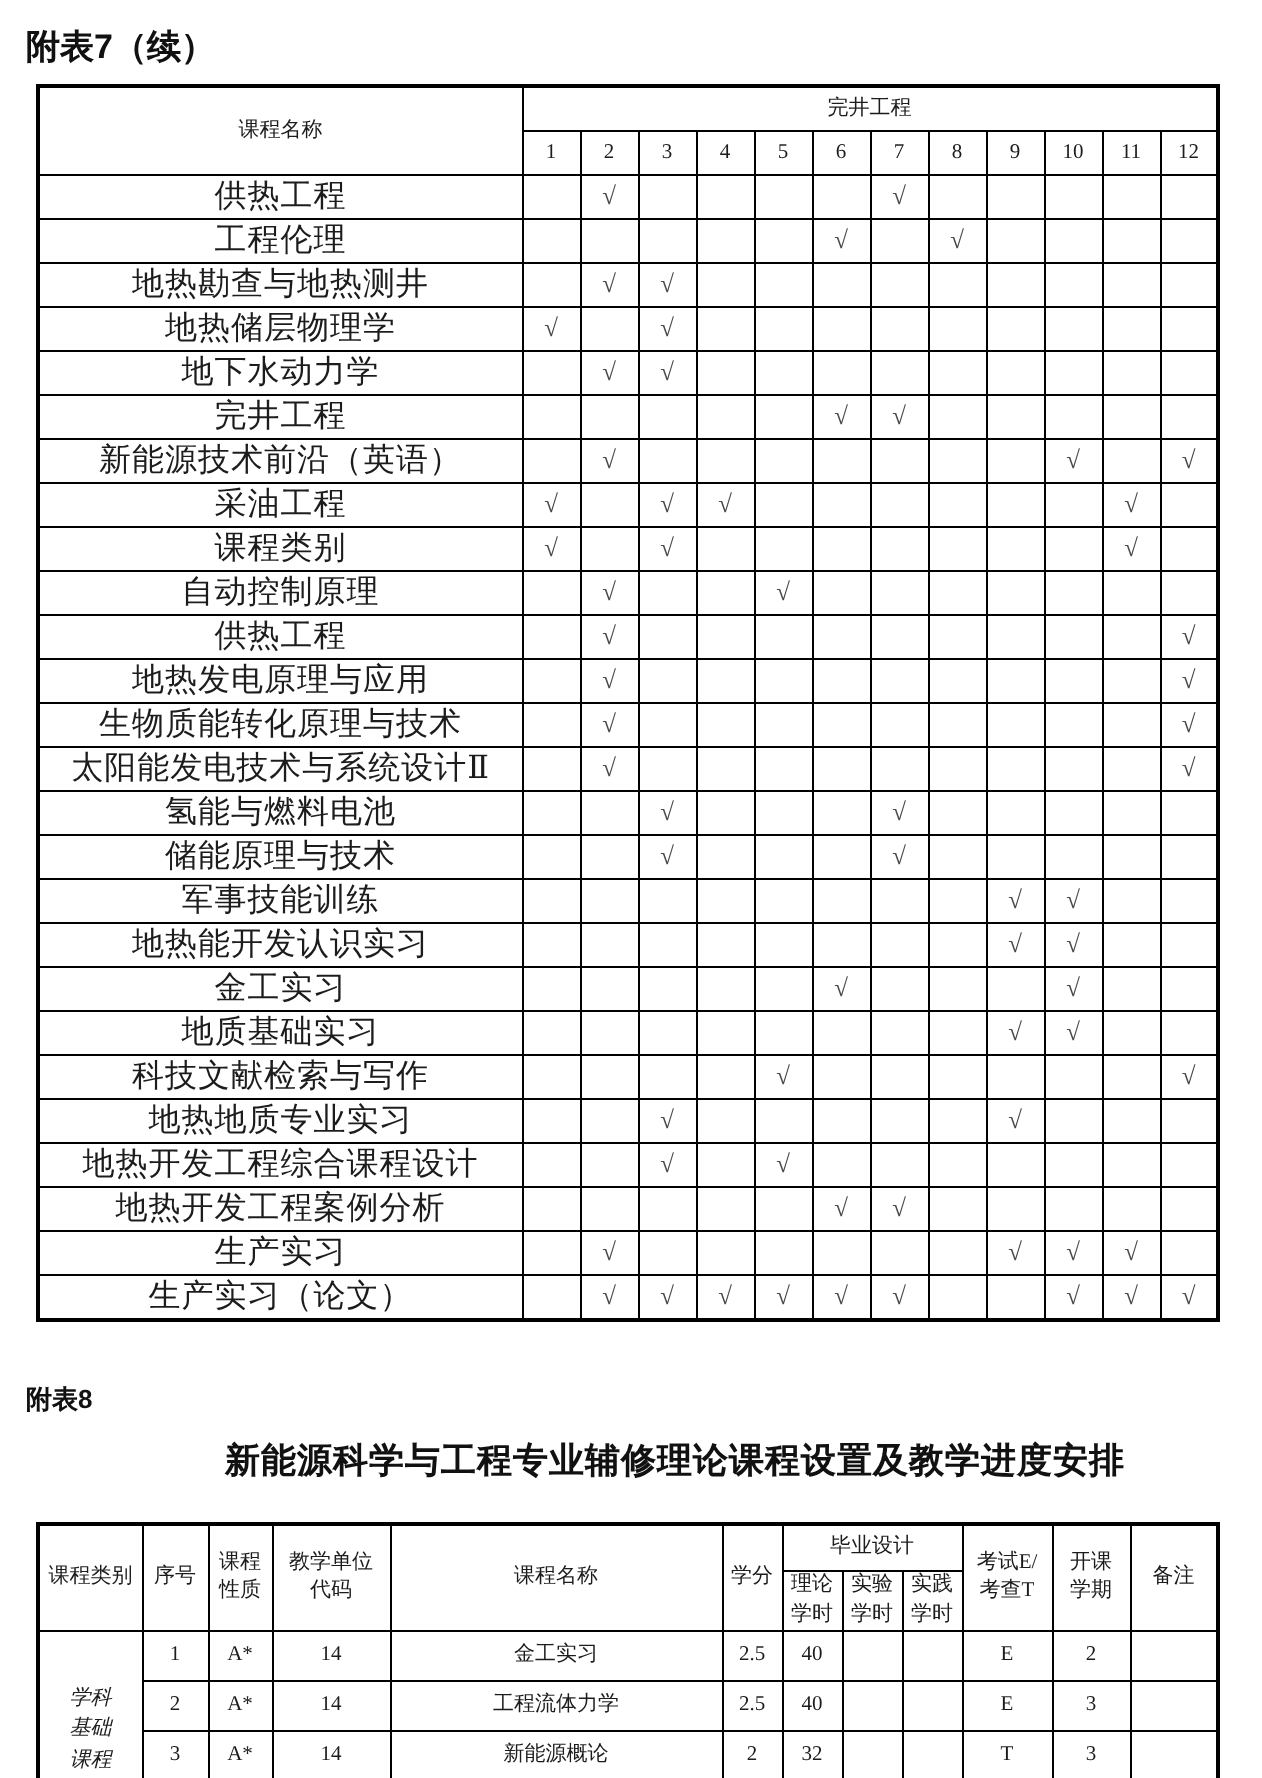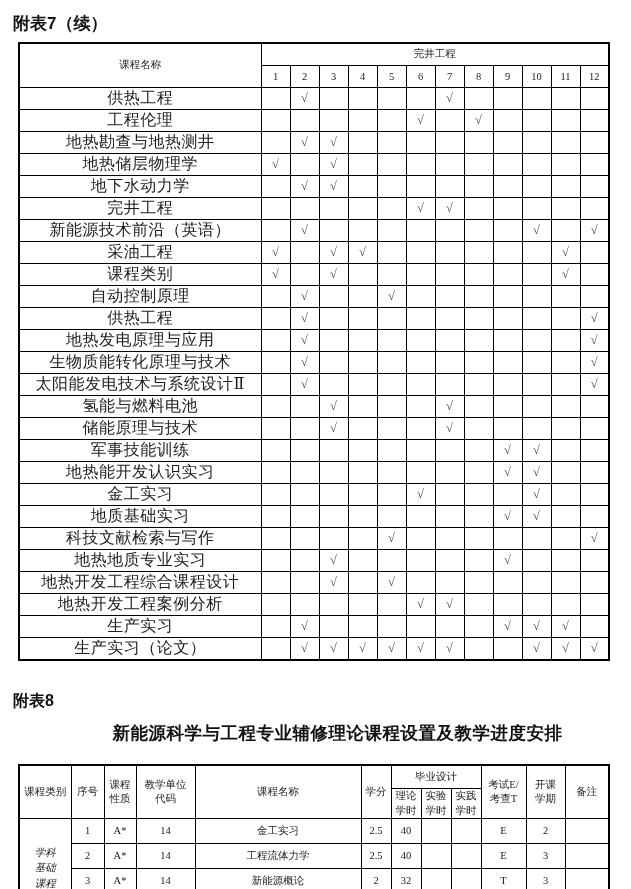--- a/index.html
+++ b/index.html
@@ -6,21 +6,21 @@
   body{
     width:631px;height:889px;background:#ffffff;overflow:hidden;
     font-family:"Liberation Serif","DejaVu Serif",serif;color:#1c1c1c;
     position:relative;
   }
   .applabel{
     font-family:"Liberation Sans","DejaVu Sans",sans-serif;
     font-weight:bold;font-size:17px;color:#111;
     margin:12px 0 0 13px;
   }
-  .applabel2{margin:30px 0 0 13px;font-size:16px;}
+  .applabel2{margin:30px 0 0 13px;font-size:13px;}
   .t8title{
     font-family:"Liberation Sans","DejaVu Sans",sans-serif;
     font-weight:bold;font-size:17.5px;color:#111;
     text-align:center;margin:9px 0 0 0;letter-spacing:0.5px;padding-left:44px;
   }
   table{border-collapse:collapse;table-layout:fixed;background:#fff;}
   #table7{margin:7px 0 0 18px;width:590px;border:2px solid #000;}
   #table7 th,#table7 td{
     border:1px solid #000;font-weight:normal;text-align:center;
     vertical-align:middle;font-size:10.5px;padding:0;overflow:hidden;

